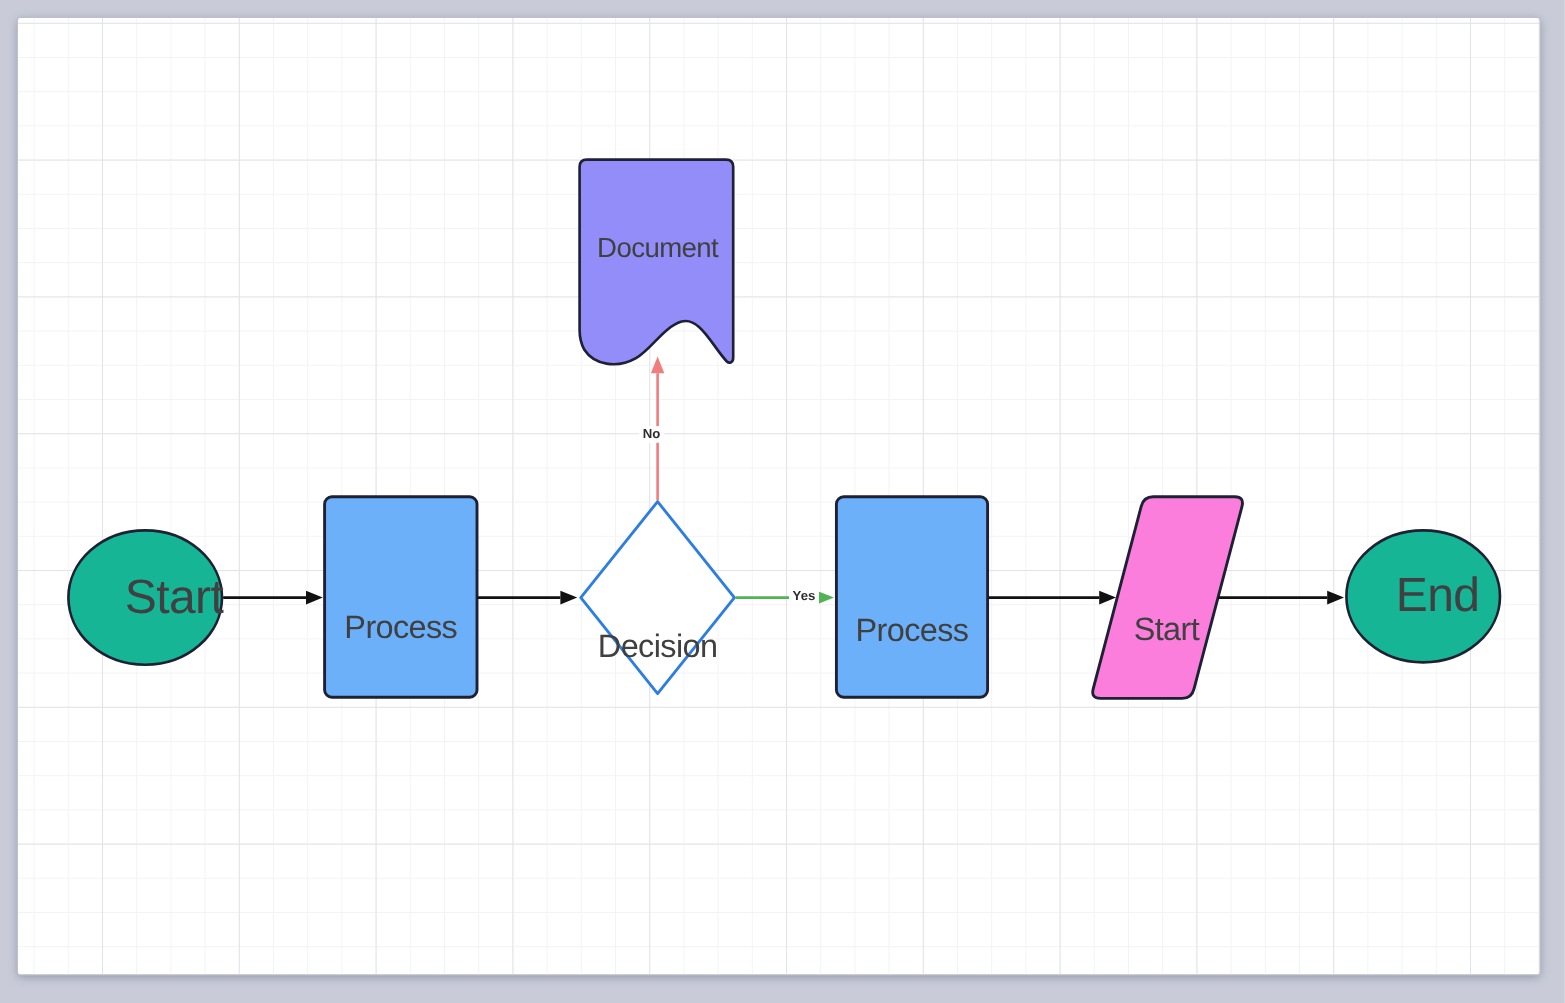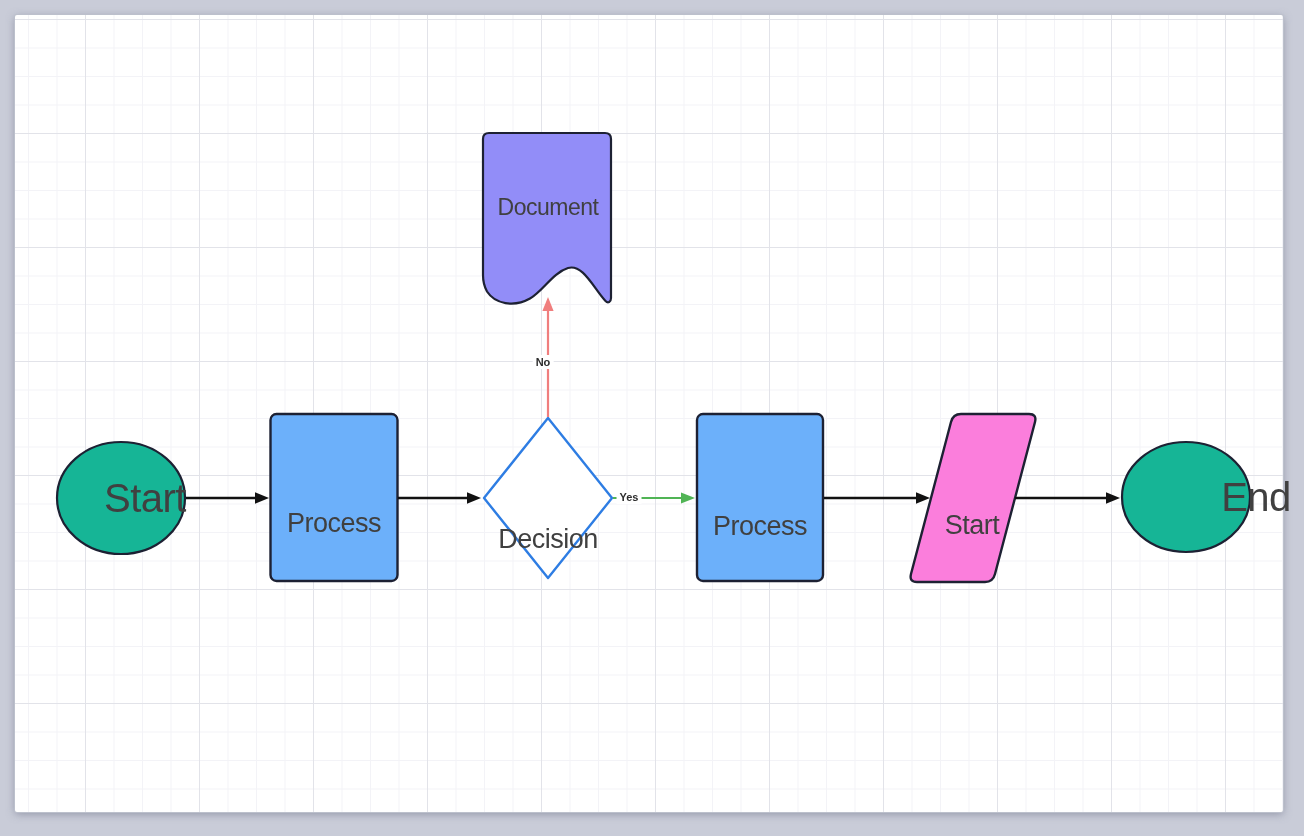--- a/index.html
+++ b/index.html
@@ -102,18 +102,18 @@
   <div class="node-label size-md" style="left:334px;top:496px;">Process</div>
 
   <div class="node-label size-md" style="left:548px;top:512px;">Decision</div>
 
   <div class="node-label size-sm" style="left:548px;top:207px;">Document</div>
 
   <div class="node-label size-md" style="left:760px;top:499px;">Process</div>
 
   <div class="node-label size-md" style="left:972px;top:498px;">Start</div>
 
-  <div class="node-label size-xl" style="left:1256px;top:497px;">End</div>
+  <div class="node-label size-xl" style="left:1198px;top:497px;">End</div>
 
-  <div class="edge-label" style="left:629px;top:497px;">Yes</div>
+  <div class="edge-label" style="left:670px;top:497px;">Yes</div>
 
   <div class="edge-label" style="left:543px;top:362px;">No</div>
 </div>
 
 </body></html>

